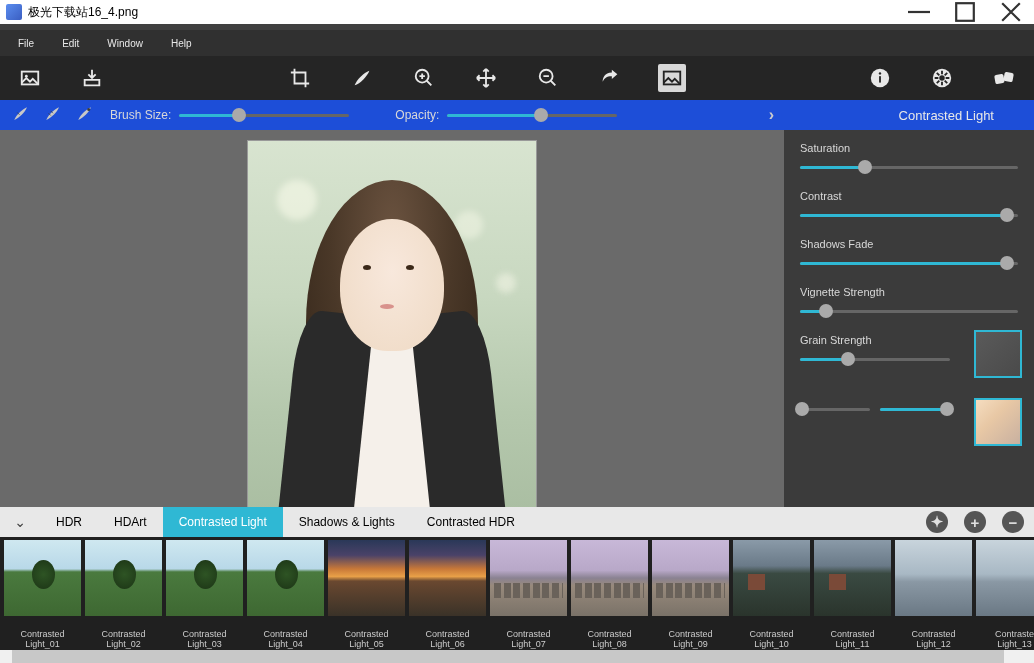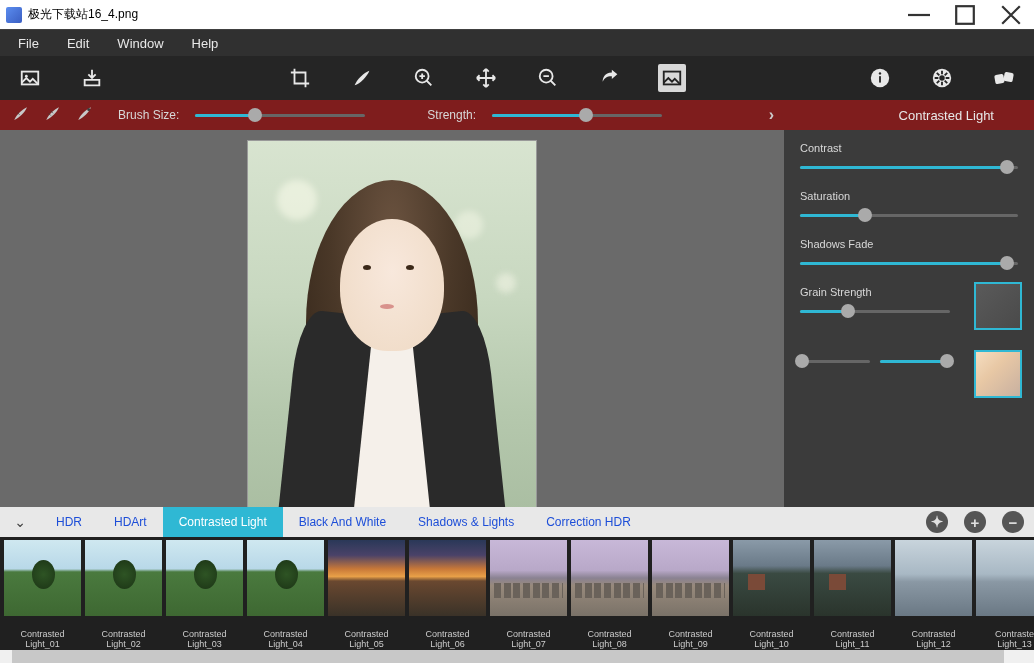--- a/index.html
+++ b/index.html
@@ -1,29 +1,29 @@
 <!DOCTYPE html>
 <html><head>
 <meta charset="utf-8">
 <style>
 *{margin:0;padding:0;box-sizing:border-box;font-family:"Segoe UI",Arial,sans-serif;user-select:none}
 body{width:1034px;height:663px;overflow:hidden;background:#fff;display:flex;flex-direction:column}
-.titlebar{height:30px;background:#fff;display:flex;align-items:center;padding-left:6px;border-bottom:1px solid #404040}
+.titlebar{height:30px;background:#fff;display:flex;align-items:center;padding-left:6px;border-bottom:6px solid #404040}
 .titlebar .ticon{width:16px;height:16px;background:linear-gradient(135deg,#5b8def,#3a5ec2);border-radius:2px;margin-right:6px}
 .titlebar .ttext{font-size:12px;color:#000;flex:1}
 .winbtns{display:flex;height:100%}
 .winbtn{width:46px;display:flex;align-items:center;justify-content:center;font-size:14px;color:#333}
 .menubar{height:26px;background:#303030;display:flex;align-items:center;padding-left:8px;gap:8px}
-.menuitem{color:#e8e8e8;font-size:13px;padding:3px 10px}
+.menuitem{color:#e8e8e8;font-size:10px;padding:3px 10px}
 .toolbar{height:44px;background:#252525;display:flex;align-items:center;padding:0 16px;gap:34px}
 .tgroup{display:flex;align-items:center;gap:34px}
 .tbtn{color:#e8e8e8;width:28px;height:28px;display:flex;align-items:center;justify-content:center}
 .tbtn.boxed{background:#d8d8d8;color:#222;border-radius:2px}
 .tspacer{flex:1}
-.optionsbar{height:30px;background:#7f1d1d;display:flex;align-items:center;padding:0 12px;color:#d8d8d8;font-size:12px;gap:16px;position:relative}
+.optionsbar{height:30px;background:#1d4ed8;display:flex;align-items:center;padding:0 12px;color:#d8d8d8;font-size:12px;gap:8px;position:relative}
 .brushes{display:flex;gap:14px;align-items:center;margin-right:8px}
 .bicon{color:#c8c8c8}
 .slider{position:relative;height:14px;display:flex;align-items:center}
 .track{position:absolute;height:3px;background:#666;width:100%;border-radius:2px}
 .track.fill{background:#2fb8d4}
 .thumb{position:absolute;width:14px;height:14px;background:#aaa;border-radius:50%;top:0;transform:translateX(-50%)}
 .chev{position:absolute;right:260px;color:#ccc;font-size:16px;font-weight:bold}
 .paneltitle{position:absolute;right:40px;color:#e8e8e8;font-size:13px}
 .workarea{flex:1;display:flex;background:#6a6a6a;overflow:hidden}
 .canvas{flex:1;display:flex;align-items:flex-start;justify-content:center;padding-top:10px}
@@ -47,21 +47,21 @@
 .ctrl-label{display:block;margin-bottom:6px}
 .pslider{position:relative;height:14px;display:flex;align-items:center}
 .ptrack{position:absolute;height:3px;width:100%;background:#666;border-radius:2px}
 .ptrack .pfill{position:absolute;height:100%;background:#2fb8d4;border-radius:2px}
 .pthumb{position:absolute;width:14px;height:14px;background:#aaa;border-radius:50%;top:0;transform:translateX(-50%)}
 .swatch{position:absolute;width:48px;height:48px;border:2px solid #2fb8d4;right:-4px}
 .ctrl.withswatch{position:relative;padding-right:56px;min-height:52px}
 .sw-grain{background:linear-gradient(135deg,#5a5a5a,#4a4a4a);top:-4px}
 .sw-color{background:linear-gradient(135deg,#f5ddc0 0%,#e8c8a5 40%,#c8b0a0 100%);top:-4px}
 .presettabs{height:30px;background:#e8e8e8;display:flex;align-items:center;font-size:12px;position:relative}
-.ptab{padding:0 16px;height:100%;display:flex;align-items:center;color:#1d4ed8}
+.ptab{padding:0 16px;height:100%;display:flex;align-items:center;color:#000000}
 .ptab.active{background:#2fb8d4;color:#fff}
 .expand{width:40px;display:flex;align-items:center;justify-content:center;color:#444;font-size:14px}
 .tabright{position:absolute;right:10px;display:flex;gap:16px;align-items:center}
 .circbtn{width:22px;height:22px;border-radius:50%;background:#555;color:#e0e0e0;display:flex;align-items:center;justify-content:center;font-size:15px;font-weight:bold}
 .thumbstrip{height:113px;background:#202020;display:flex;overflow:hidden;padding:3px 3px 0 3px;gap:2px}
 .preset{display:flex;flex-direction:column;align-items:center;gap:14px;min-width:79px}
 .pimg{width:77px;height:77px;background:#444;position:relative;overflow:hidden}
 .preset.sel .pimg{outline:2px solid #2fb8d4;outline-offset:-2px}
 .plabel{color:#ccc;font-size:9px;text-align:center;line-height:1.1}
 .scrollbar{height:13px;background:#f0f0f0;position:relative}
@@ -207,21 +207,21 @@
           <circle cx="17" cy="6" r="2" fill="#3b3b3b"></circle>
         </svg></span>
   </div>
   <span>Brush Size:</span>
   <div class="slider" style="width:170px">
     <div class="track"></div>
       <div class="track fill" style="width:35%"></div>
       <div class="thumb" style="left:35%"></div>
   </div>
   <span style="width:30px"></span>
-  <span>Strength:</span>
+  <span>Opacity:</span>
   <div class="slider" style="width:170px">
     <div class="track"></div>
       <div class="track fill" style="width:55%"></div>
       <div class="thumb" style="left:55%"></div>
   </div>
   <span class="chev">›</span>
   <span class="paneltitle">Contrasted Light</span>
 </div>
 
 <div class="workarea">
@@ -238,44 +238,53 @@
           <div class="cardigan cardiganR"></div>
         <div class="face"></div>
         <div class="eye eyeL"></div>
           <div class="eye eyeR"></div>
         <div class="mouth"></div>
       </div>
     </div>
   </div>
   <div class="sidepanel" id="sidepanel">
       <div class="ctrl">
+        <span class="ctrl-label">Saturation</span>
+    <div class="pslider" style="">
+      <div class="ptrack">
+            <div class="pfill" style="width:30%"></div>
+          </div>
+      <div class="pthumb" style="left:30%"></div>
+    </div>
+      </div>
+      <div class="ctrl">
         <span class="ctrl-label">Contrast</span>
     <div class="pslider" style="">
       <div class="ptrack">
             <div class="pfill" style="width:95%"></div>
           </div>
       <div class="pthumb" style="left:95%"></div>
-    </div>
-      </div>
-      <div class="ctrl">
-        <span class="ctrl-label">Saturation</span>
-    <div class="pslider" style="">
-      <div class="ptrack">
-            <div class="pfill" style="width:30%"></div>
-          </div>
-      <div class="pthumb" style="left:30%"></div>
     </div>
       </div>
       <div class="ctrl">
         <span class="ctrl-label">Shadows Fade</span>
     <div class="pslider" style="">
       <div class="ptrack">
             <div class="pfill" style="width:95%"></div>
           </div>
       <div class="pthumb" style="left:95%"></div>
+    </div>
+      </div>
+      <div class="ctrl">
+        <span class="ctrl-label">Vignette Strength</span>
+    <div class="pslider" style="">
+      <div class="ptrack">
+            <div class="pfill" style="width:12%"></div>
+          </div>
+      <div class="pthumb" style="left:12%"></div>
     </div>
       </div>
       <div class="ctrl withswatch">
         <span class="ctrl-label">Grain Strength</span>
     <div class="pslider" style="width:150px">
       <div class="ptrack">
             <div class="pfill" style="width:32%"></div>
           </div>
       <div class="pthumb" style="left:32%"></div>
     </div>
@@ -299,23 +308,22 @@
         <div class="swatch sw-color"></div>
       </div>
     </div>
 </div>
 
 <div class="presettabs">
   <div class="expand">⌄</div>
   <div class="ptab">HDR</div>
   <div class="ptab">HDArt</div>
   <div class="ptab active">Contrasted Light</div>
-  <div class="ptab">Black And White</div>
   <div class="ptab">Shadows &amp; Lights</div>
-  <div class="ptab">Correction HDR</div>
+  <div class="ptab">Contrasted HDR</div>
   <div class="tabright">
     <div class="circbtn">✦</div>
     <div class="circbtn">+</div>
     <div class="circbtn">−</div>
   </div>
 </div>
 
 <div class="thumbstrip" id="thumbstrip">
     <div class="preset">
       <div class="pimg">

